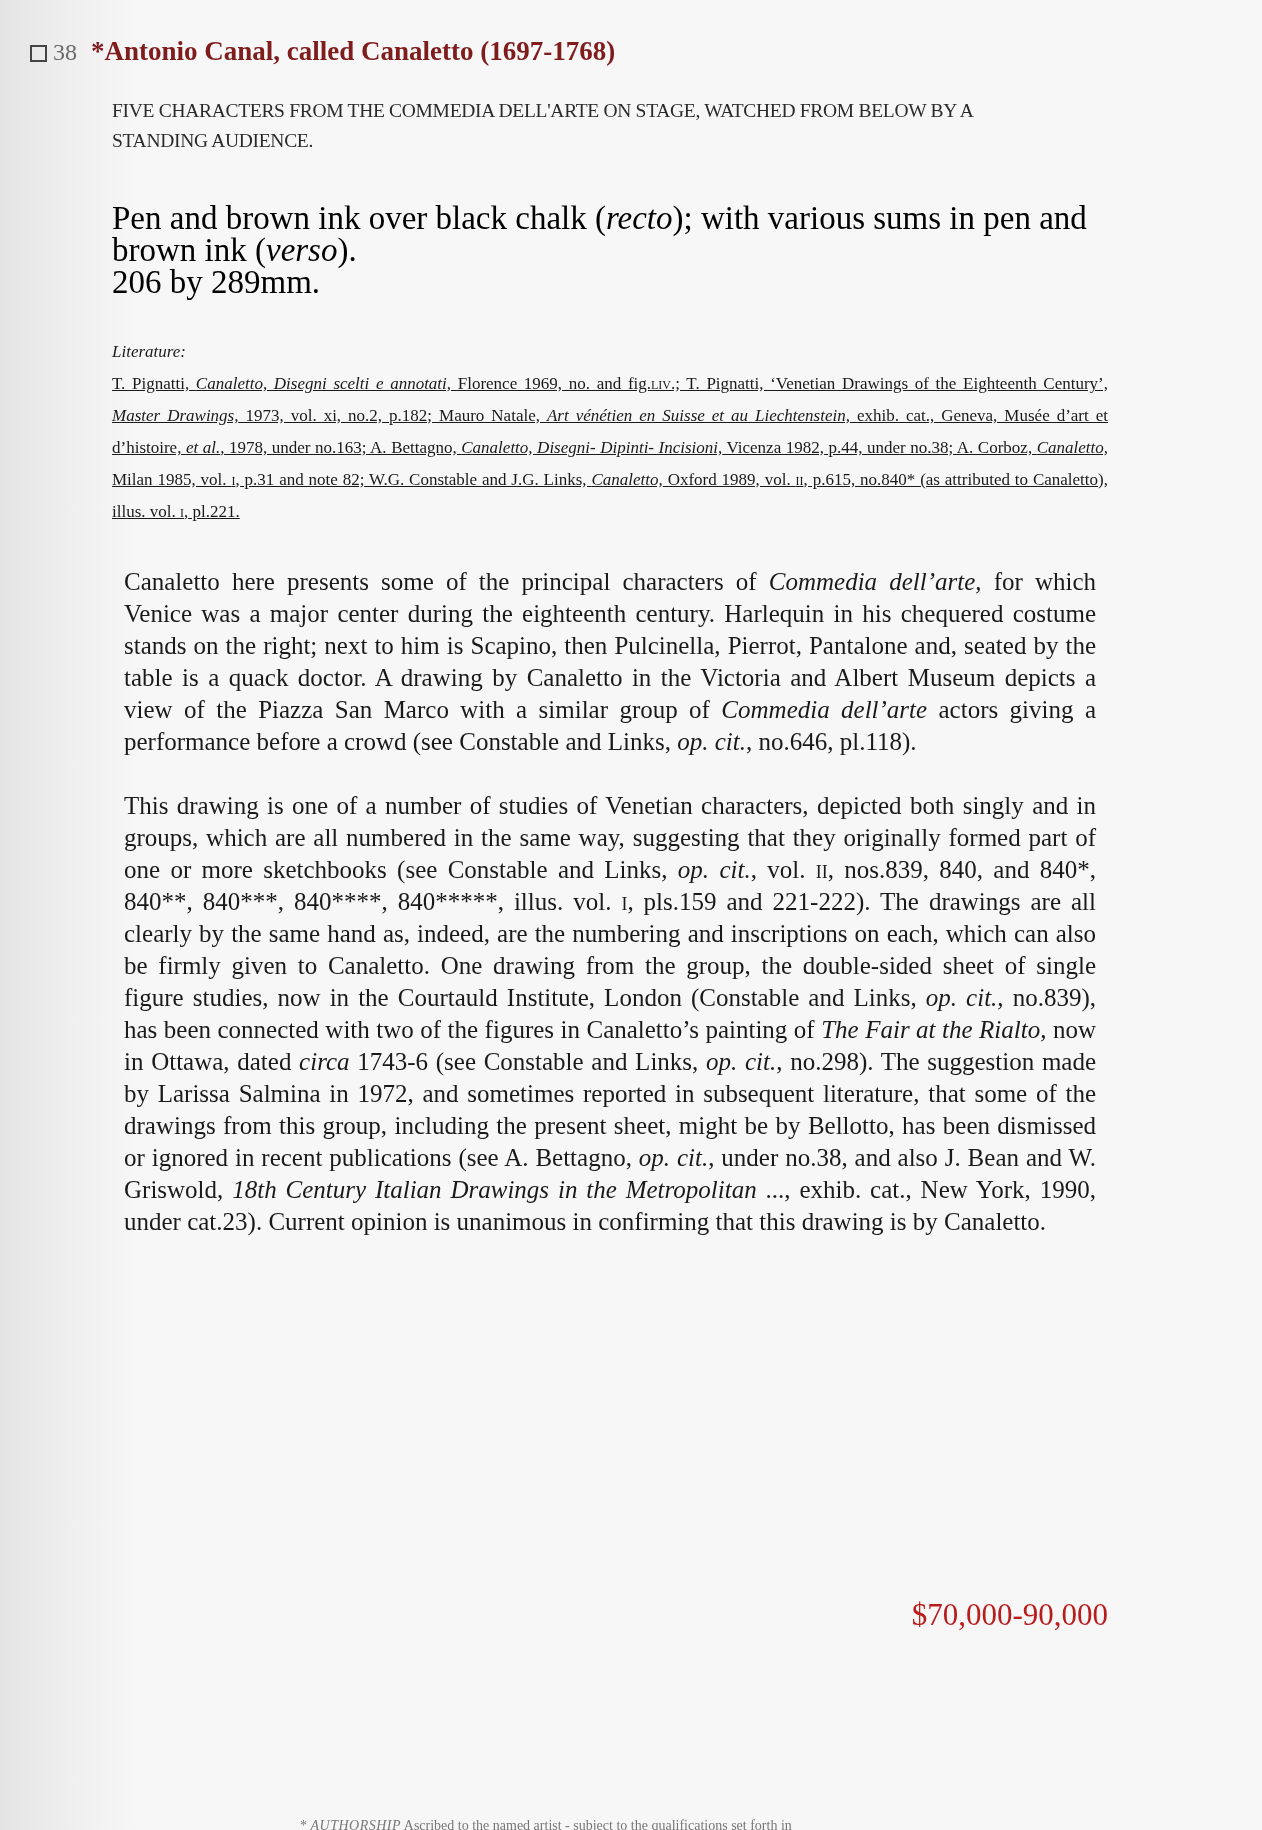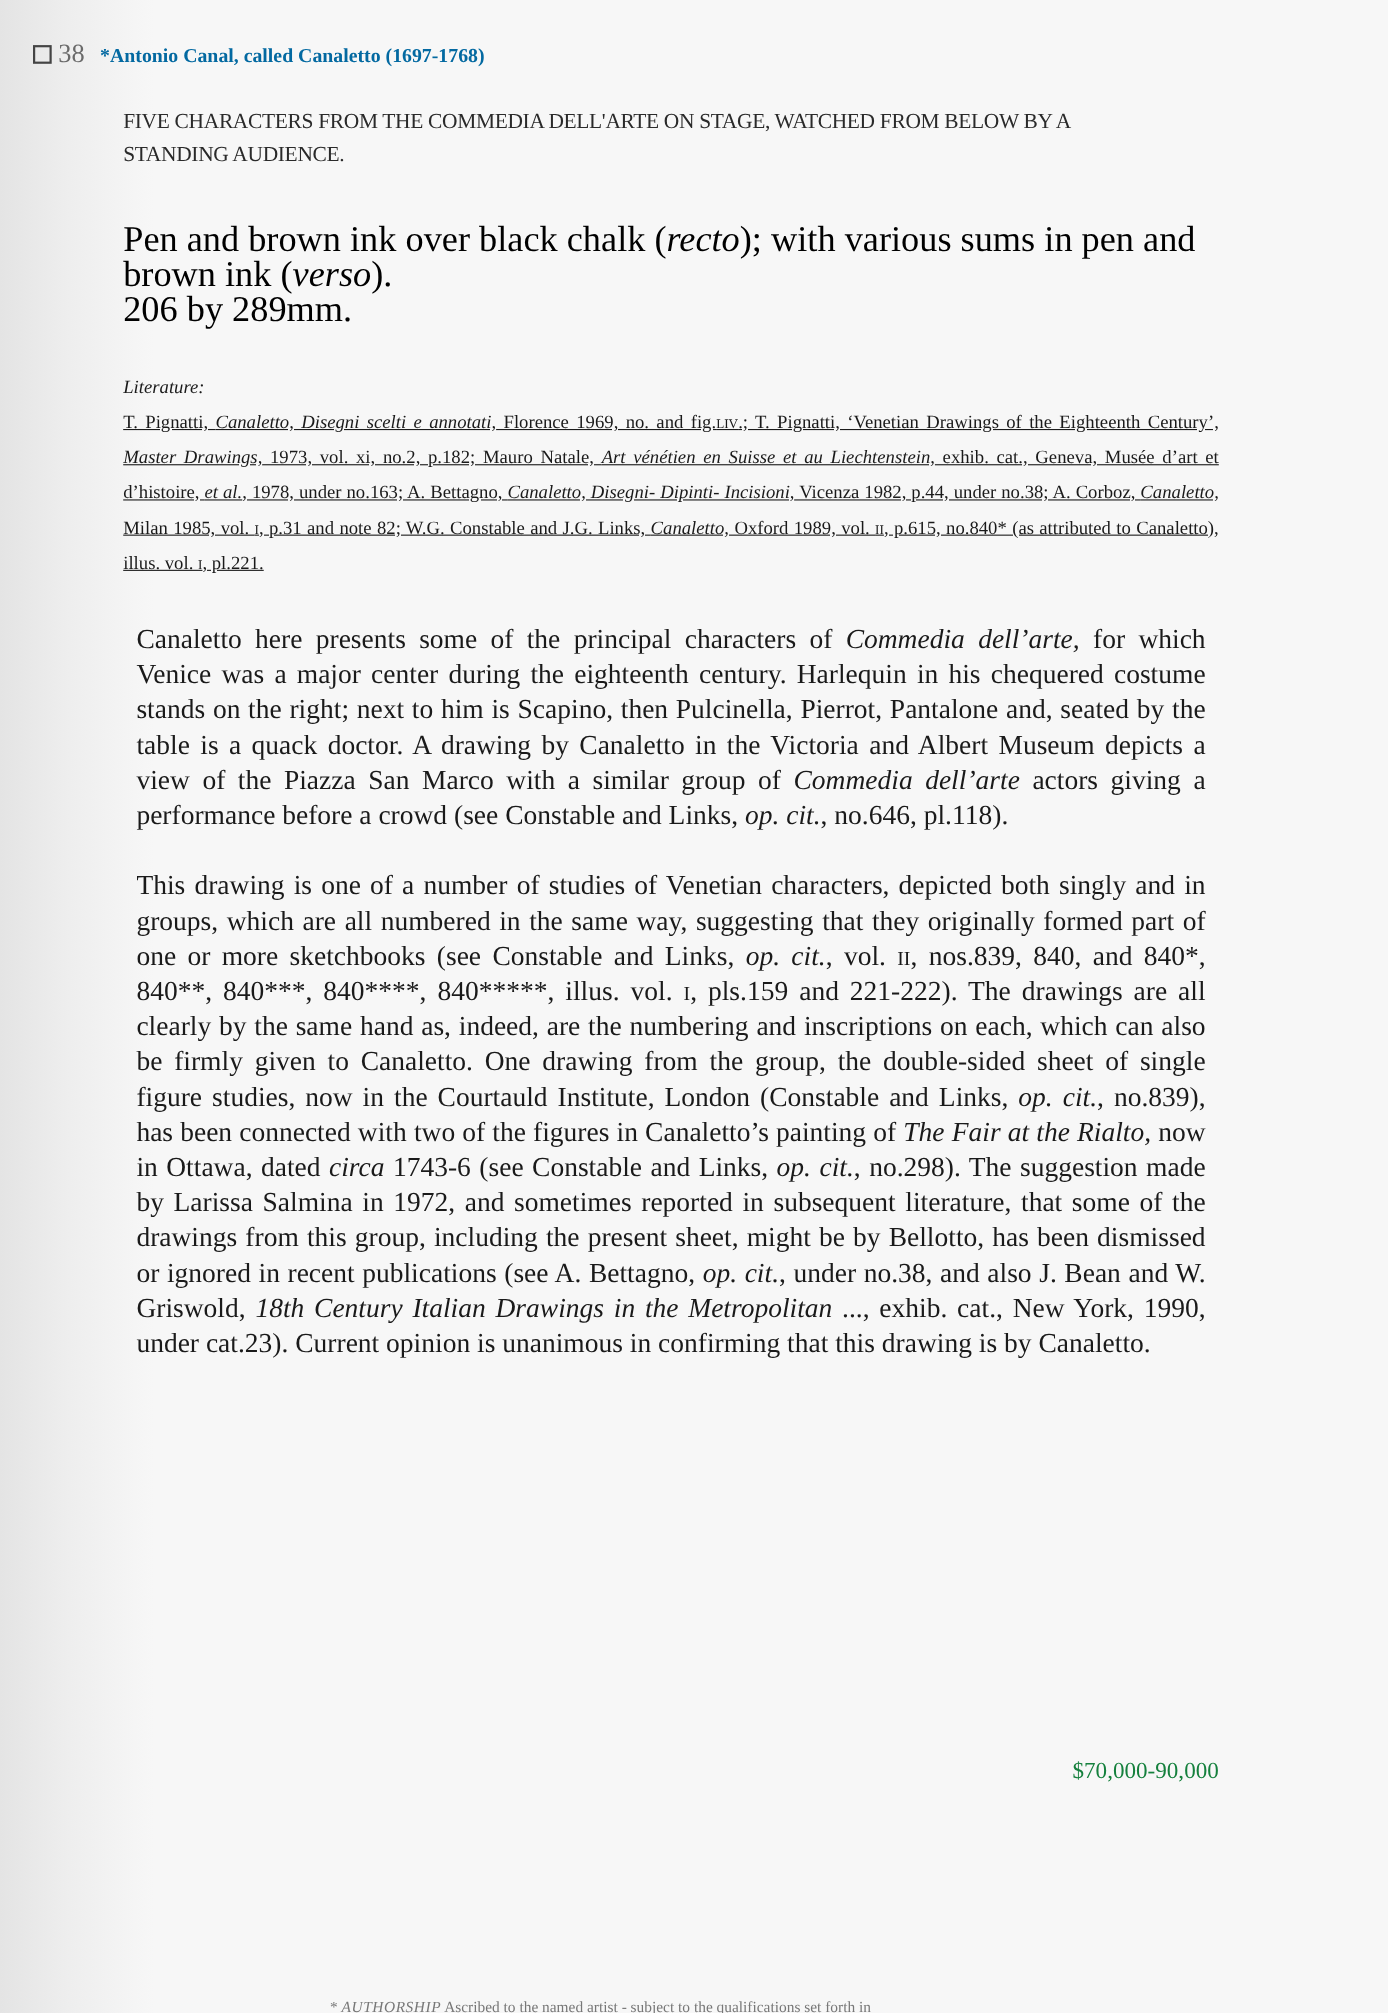--- a/index.html
+++ b/index.html
@@ -39,23 +39,23 @@
       position: relative;
       top: 2px;
       box-sizing: border-box;
     }
     .lot-number {
       font-size: 24px;
       color: #6a6a6a;
       margin-right: 14px;
     }
     .lot-title {
-      font-size: 18px;
+      font-size: 27px;
       font-weight: bold;
-      color: #0369a1;
+      color: #7f1d1d;
     }
     .content {
       position: absolute;
       left: 112px;
       top: 96px;
       width: 996px;
     }
     .subtitle {
       font-size: 19.5px;
       line-height: 30px;
@@ -92,22 +92,22 @@
       margin: 12px;
     }
     .essay.p1 { margin-top: 38px; }
     .essay.p2 { margin-top: 32px; }
     i { font-style: italic; }
     .sc { font-variant: small-caps; }
     .estimate {
       position: absolute;
       right: 154px;
       top: 1597px;
-      font-size: 21px;
-      color: #15803d;
+      font-size: 31px;
+      color: #b91c1c;
     }
     .footnote {
       position: absolute;
       left: 300px;
       top: 1818px;
       font-size: 14px;
       color: #777;
       white-space: nowrap;
     }
     .footnote .auth {

